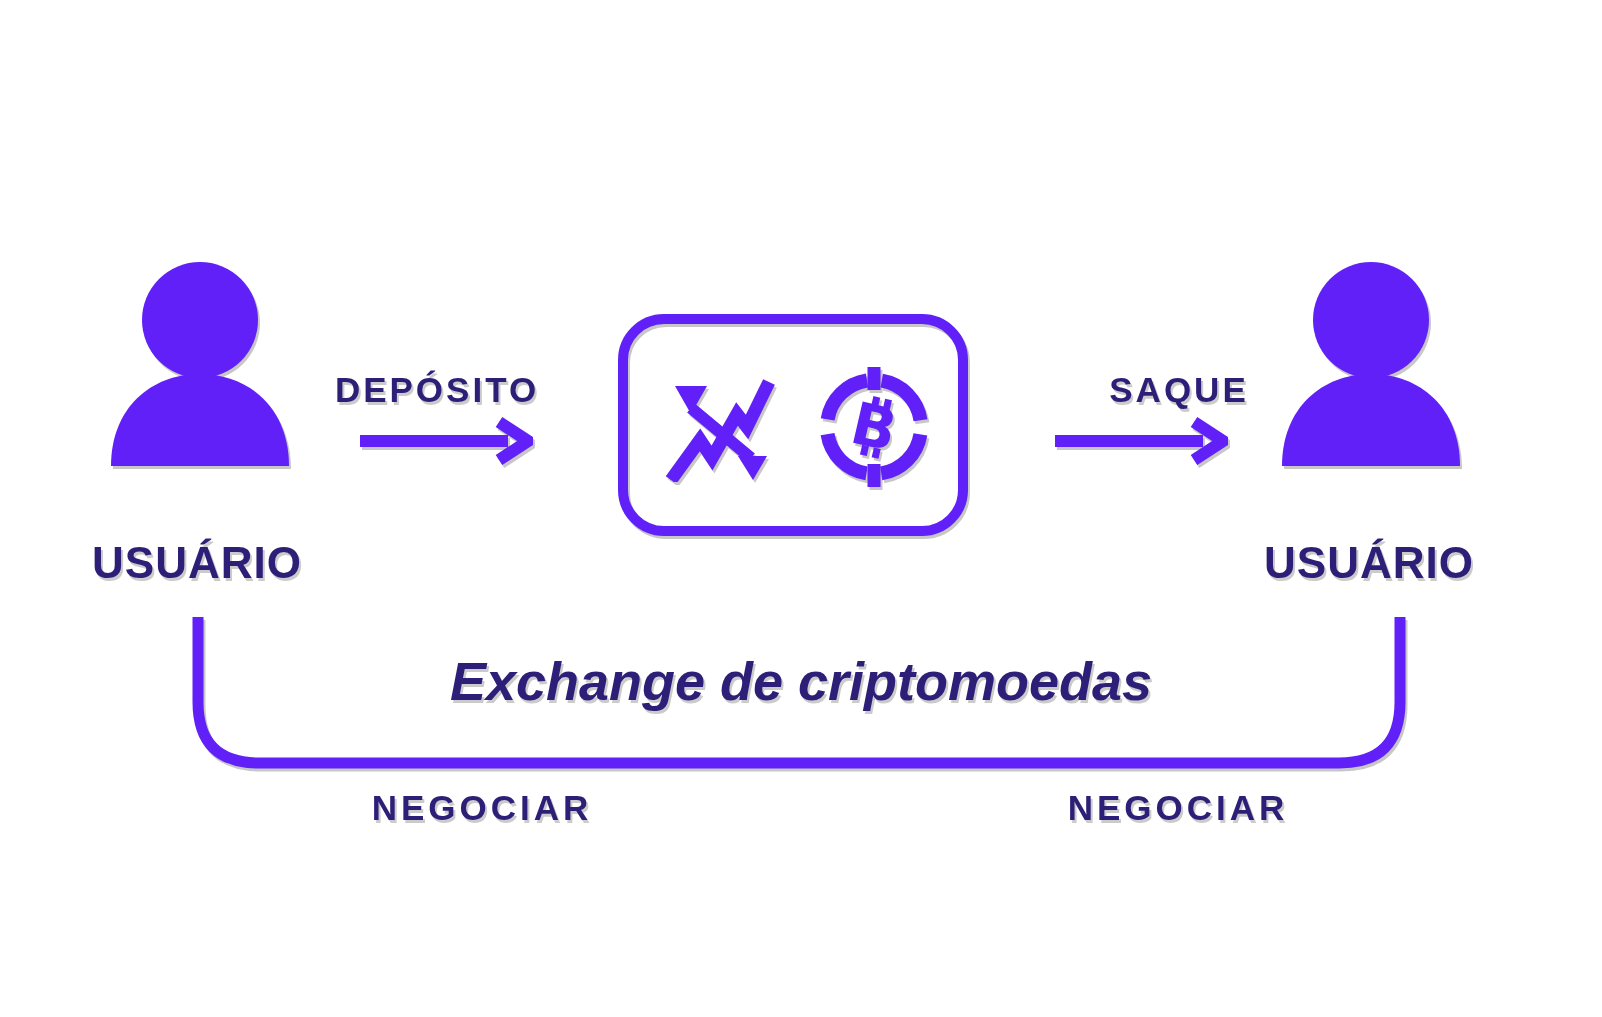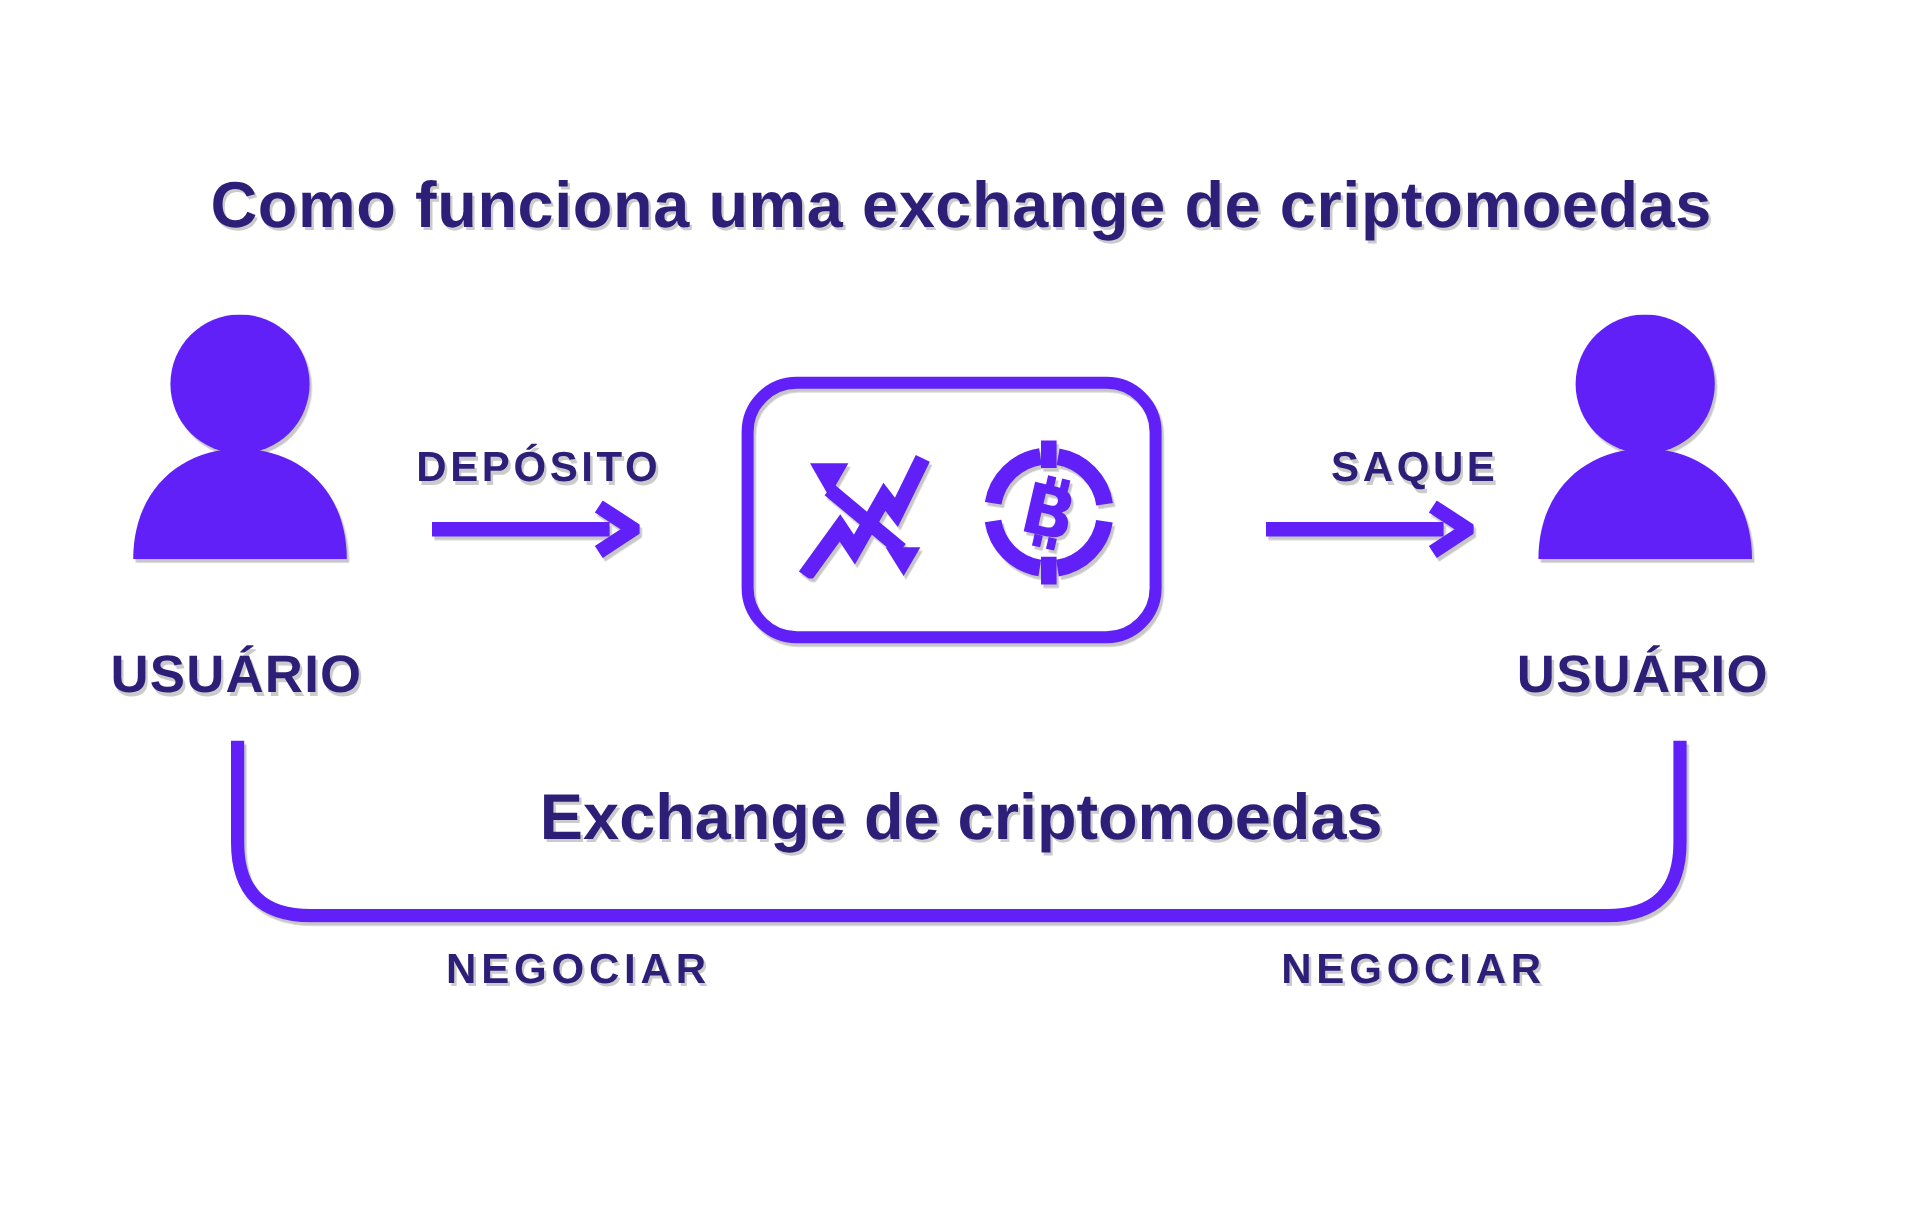--- a/index.html
+++ b/index.html
@@ -25,47 +25,46 @@
   }
   .centered{transform:translateX(-50%);}
   .title{
     left:50%;top:140px;
     font-size:54px;
     letter-spacing:0.5px;
   }
   .user-label{font-size:44px;letter-spacing:1px;top:538px;}
   .flow-label{font-size:35px;letter-spacing:3px;top:370px;}
   .trade-label{font-size:35px;letter-spacing:4px;top:788px;}
-  .exchange-label{left:50%;top:650px;font-size:54px;}
+  .exchange-label{left:50%;top:650px;font-size:54px;font-style:italic;}
   .icon{position:absolute;filter:drop-shadow(2px 3px 0 rgba(70,70,70,0.30));}
   .exchange-box{
     position:absolute;
     left:618px;top:314px;width:350px;height:222px;
     border:10px solid var(--purple);
     border-radius:46px;
     filter:drop-shadow(2px 3px 0 rgba(70,70,70,0.30));
   }
   svg .stroke{stroke:var(--purple);fill:none;}
   svg .fill{fill:var(--purple);}
 </style>
 </head>
 <body>
 
 <div class="canvas">
 
-  <div class="label centered title">Como funciona uma exchange de criptomoedas</div>
 
   <svg class="icon" style="left:103px;top:262px;" width="190" height="204" viewBox="0 0 190 204">
     <circle class="fill" cx="97" cy="58" r="58"></circle>
     <path class="fill" d="M8,204 C8,146 48,112 97,112 C146,112 186,146 186,204 Z"></path>
   </svg>
 
   <div class="label centered user-label" style="left:197px;">USUÁRIO</div>
 
-  <div class="label centered flow-label" style="left:449px;">DEPÓSITO</div>
+  <div class="label centered flow-label" style="left:437px;">DEPÓSITO</div>
   <svg class="icon" style="left:358px;top:416px;" width="175" height="50" viewBox="0 0 175 50">
     <path class="stroke" stroke-width="12" d="M2,25 H150"></path>
     <path class="stroke" stroke-width="12" stroke-linejoin="miter" d="M141,6 L170,25 L141,44"></path>
   </svg>
 
   <div class="exchange-box"></div>
 
   <svg class="icon" style="left:663px;top:378px;" width="112" height="104" viewBox="0 0 112 104">
     <polygon class="fill" points="12,8 44,8 28,36"></polygon>
     <path class="stroke" stroke-width="12" d="M28,30 L88,80"></path>

